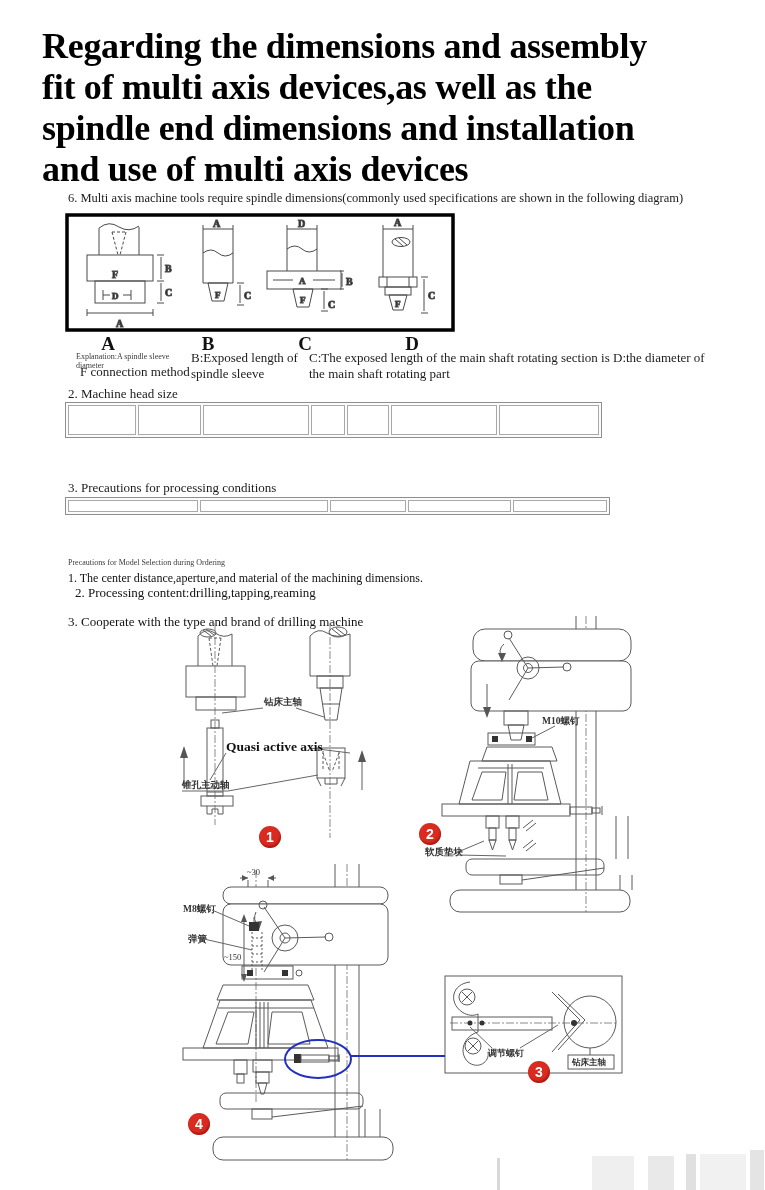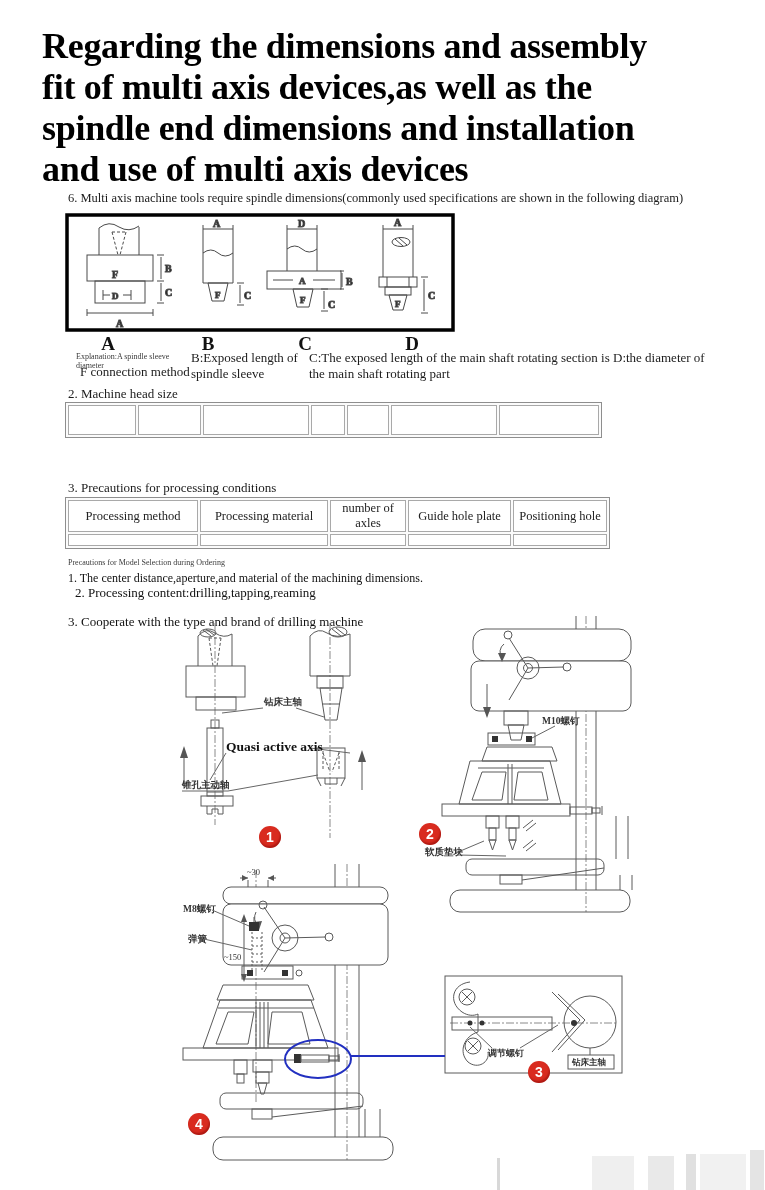--- a/index.html
+++ b/index.html
@@ -139,27 +139,20 @@
 <div class="abs sec-head" style="left:68px; top:480px;">3. Precautions for processing conditions</div>
 
 <table class="doc abs" style="left:65px; top:497px; width:545px;">
   <colgroup>
       <col style="width:130px">
       <col style="width:128px">
       <col style="width:76px">
       <col style="width:103px">
     </colgroup>
   <tbody>
-      <tr class="hdr">
-    <td>Processing method</td>
-    <td>Processing material</td>
-    <td>number of axles</td>
-    <td>Guide hole plate</td>
-    <td>Positioning hole</td>
-  </tr>
   <tr style="height:12px;">
     <td></td>
         <td></td>
     <td></td>
         <td></td>
     <td></td>
   </tr>
 </tbody>
   </table>
 

